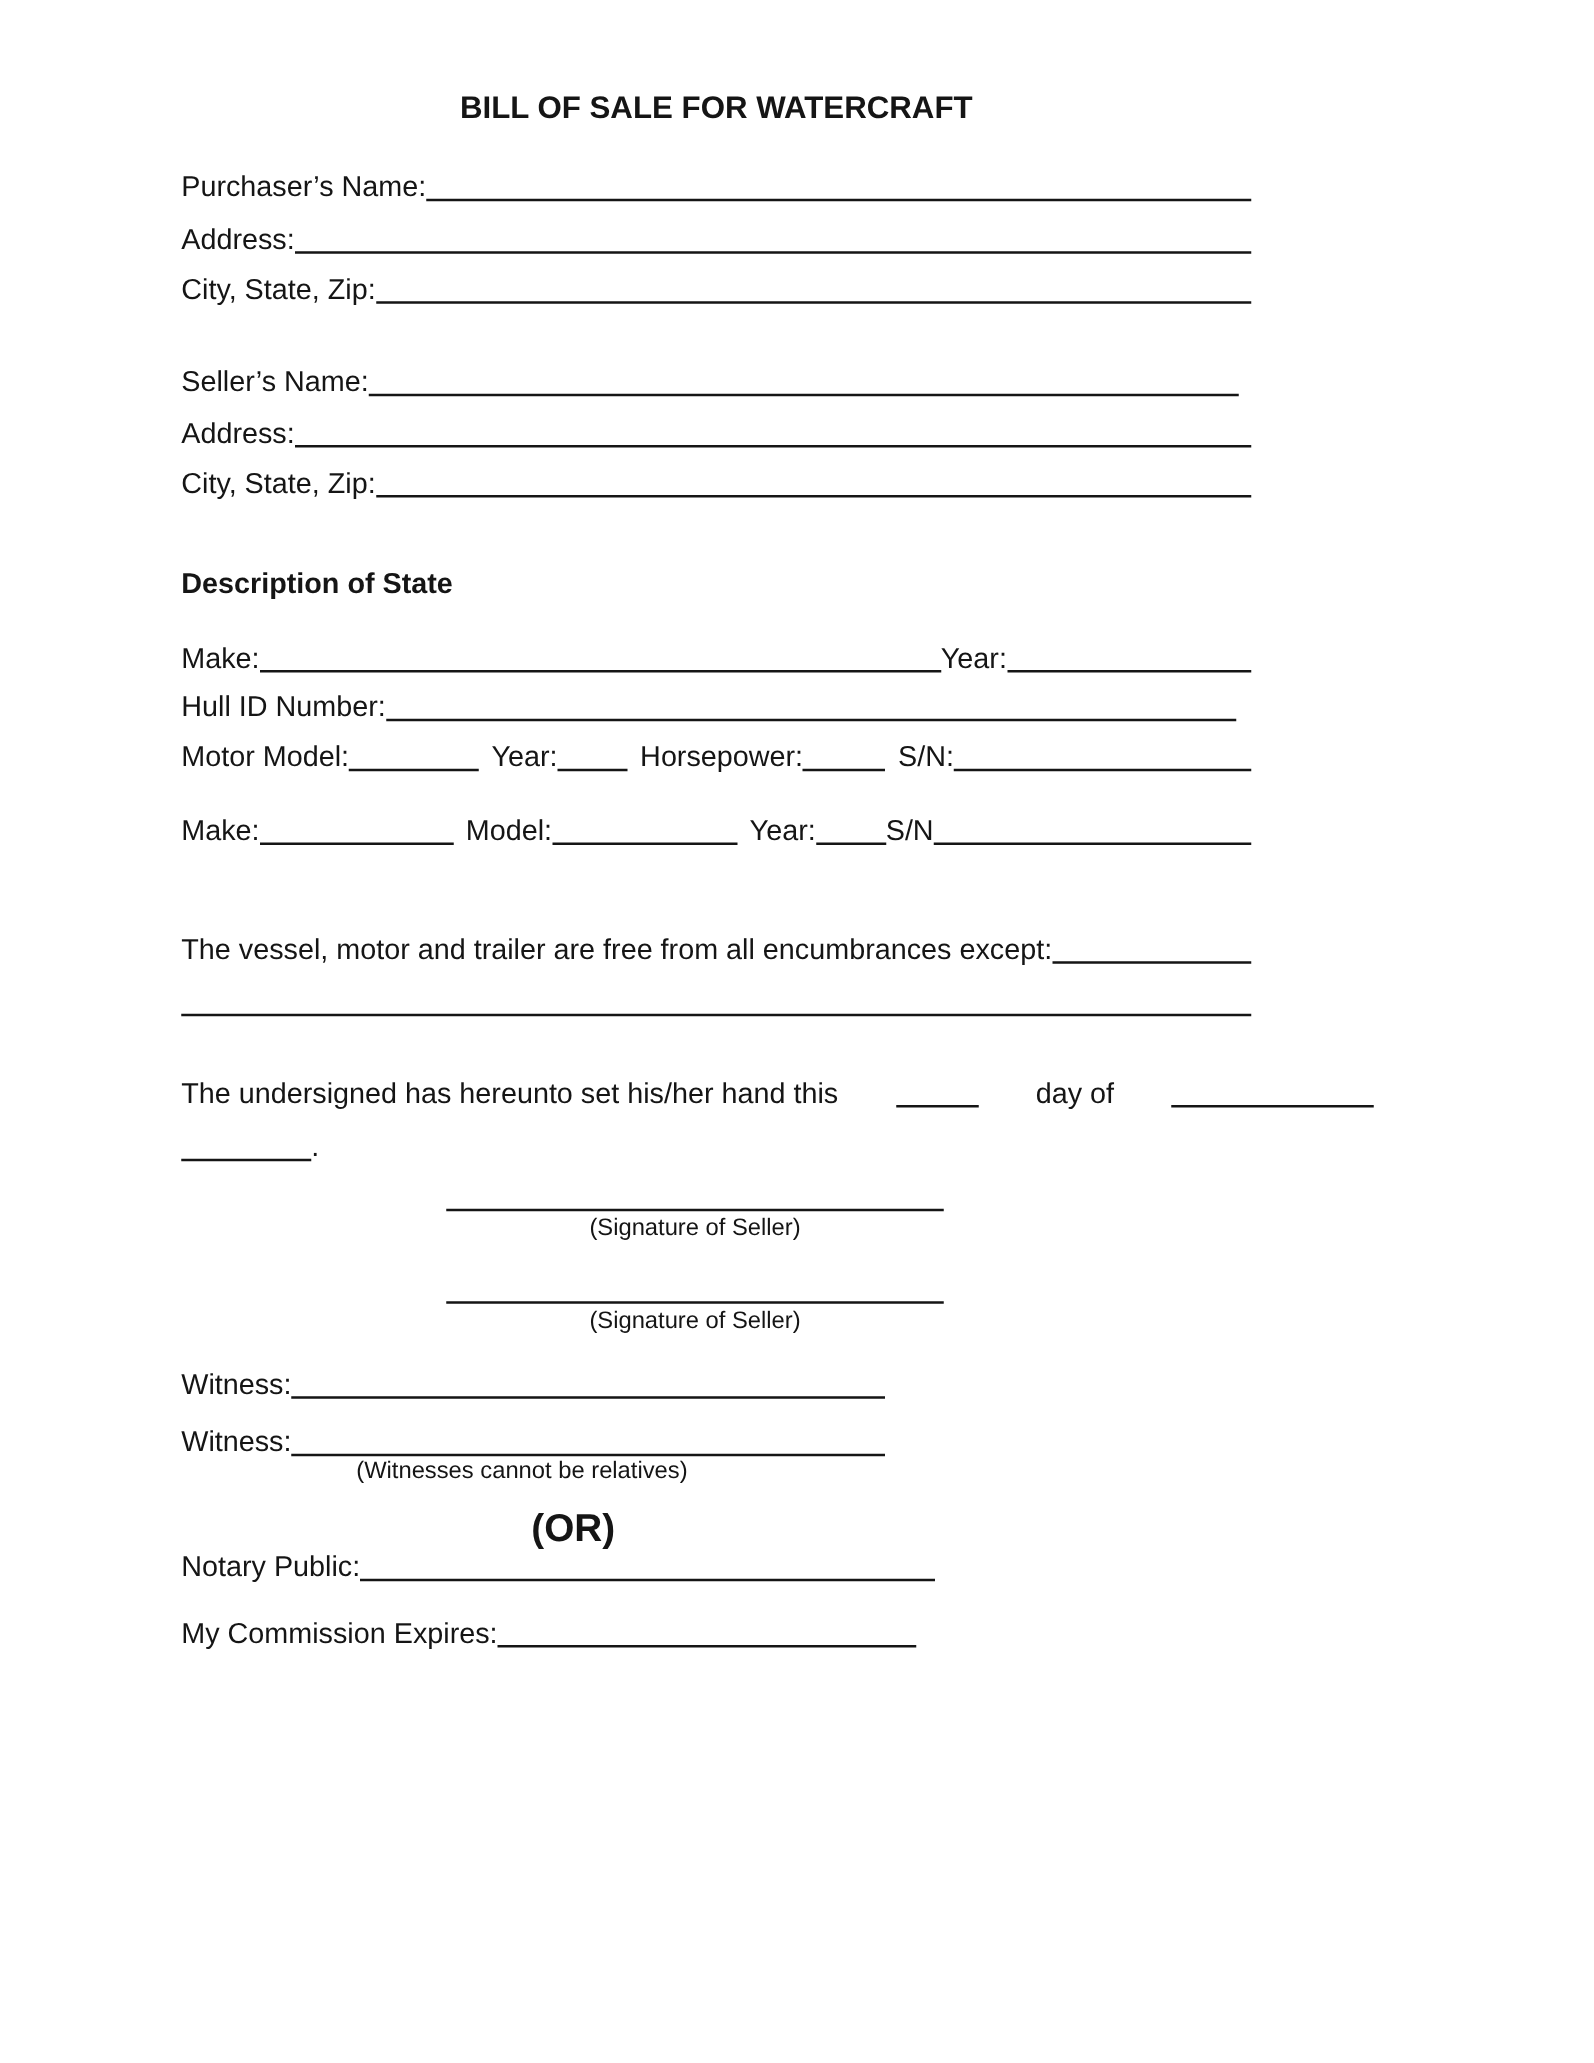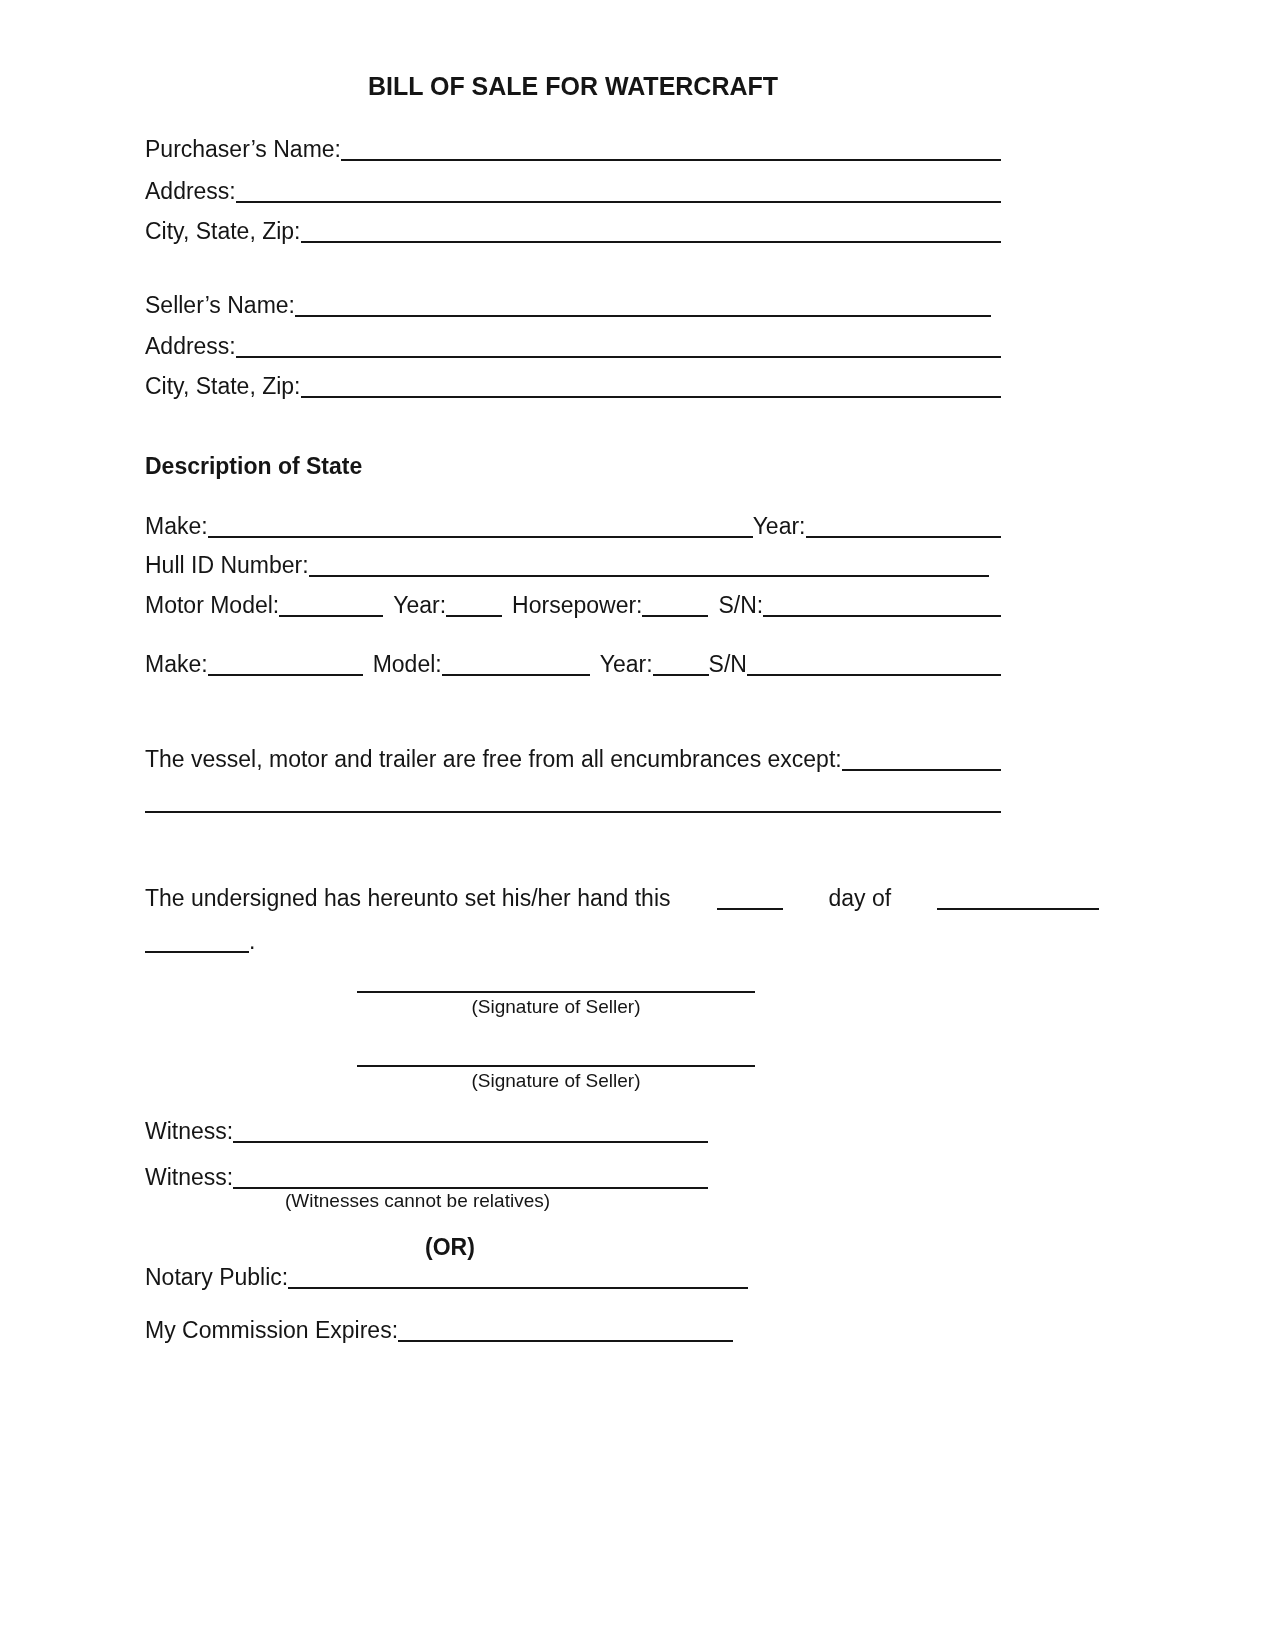--- a/index.html
+++ b/index.html
@@ -51,21 +51,21 @@
     line-height: 24px;
     margin-top: 2px;
   }
   .small-note {
     font-size: 19px;
     line-height: 24px;
     margin-left: 140px;
     margin-top: -2px;
   }
   .or-line {
-    font-size: 23px;
+    font-size: 31px;
     font-weight: bold;
     line-height: 28px;
     margin-left: 280px;
   }
   .form-code {
     text-align: right;
     font-size: 20px;
     font-weight: bold;
     line-height: 26px;
     padding-right: 20px;
@@ -141,21 +141,21 @@
   </div>
 
   <div class="row" style="margin-top:67px;">
     <span class="label">The vessel, motor and trailer are free from all encumbrances except:</span>
     <span class="fill flex"></span>
   </div>
   <div class="row" style="margin-top:20px;">
     <span class="fill flex"></span>
   </div>
 
-  <div class="row" style="margin-top:69px;gap:40px;">
+  <div class="row" style="margin-top:45px;gap:40px;">
     <span class="label spr">The undersigned has hereunto set his/her hand this</span>
     <span class="fill" style="width:66px;"></span>
     <span class="label sp spr">day of</span>
     <span class="fill" style="width:162px;"></span>
   </div>
   <div class="row" style="margin-top:15px;">
     <span class="fill" style="width:104px;"></span>
     <span class="label">.</span>
   </div>
 

